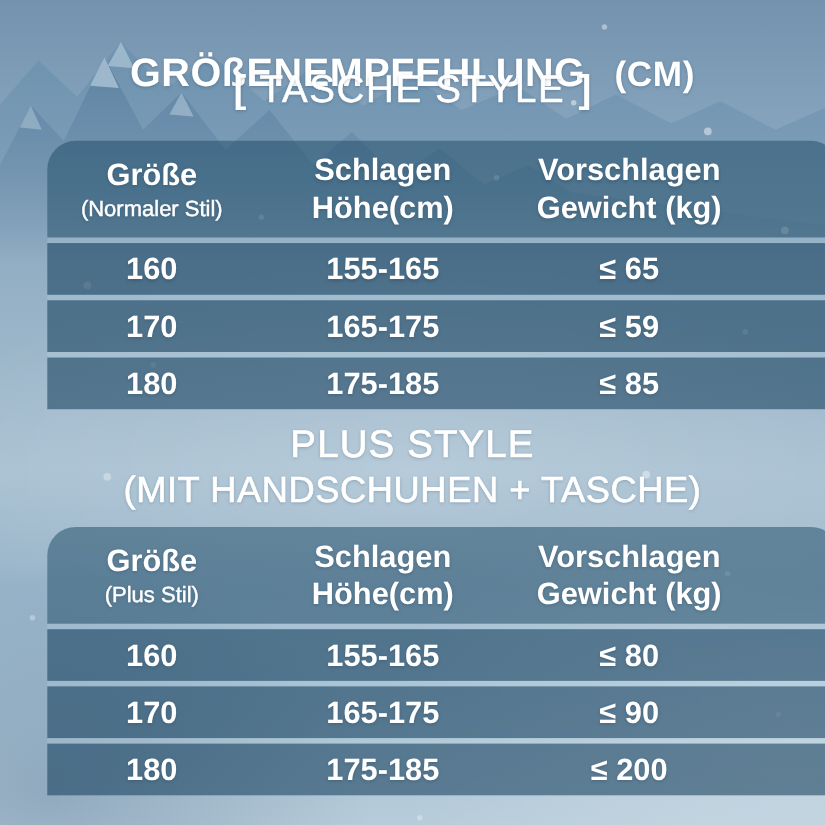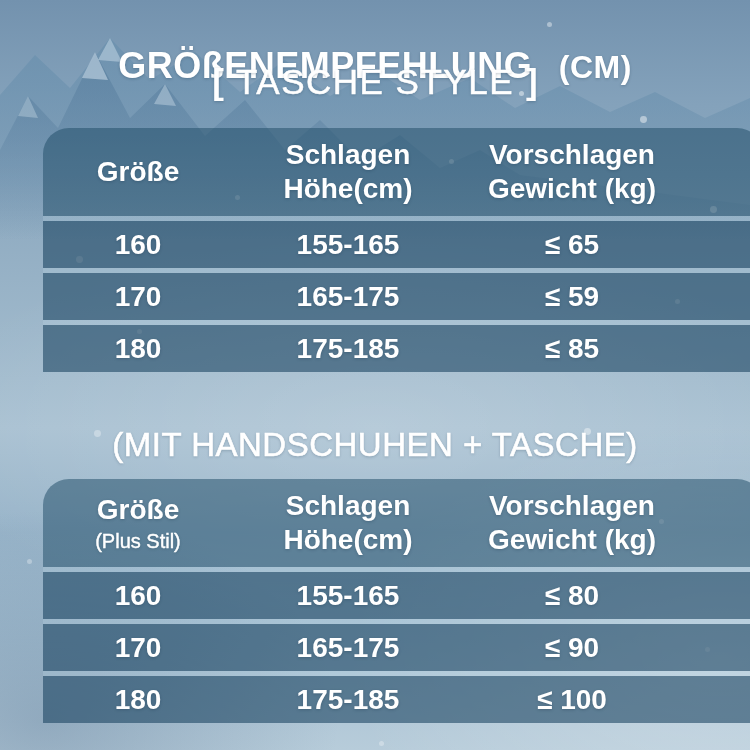--- a/index.html
+++ b/index.html
@@ -127,20 +127,21 @@
   </h1>
 
   <div class="style-subtitle">
     <span class="bracket">[</span><span class="sub-text">TASCHE STYLE</span><span class="bracket">]</span>
   </div>
 
   <section class="size-table" id="table-regular">
     <div class="thead">
       <div class="th col1">
         <div class="th-main">Größe</div>
+        <div class="th-sub">(Normaler Stil)</div>
       </div>
       <div class="th col2">
         <div class="th-main">Schlagen</div>
         <div class="th-main">Höhe(cm)</div>
       </div>
       <div class="th col3">
         <div class="th-main">Vorschlagen</div>
         <div class="th-main">Gewicht (kg)</div>
       </div>
     </div>
@@ -154,20 +155,21 @@
       <div class="td col2">165-175</div>
       <div class="td col3">≤ 59</div>
     </div>
     <div class="trow">
       <div class="td col1">180</div>
       <div class="td col2">175-185</div>
       <div class="td col3">≤ 85</div>
     </div>
   </section>
 
+  <div class="mid-title">PLUS STYLE</div>
   <div class="mid-sub">(MIT HANDSCHUHEN + TASCHE)</div>
 
   <section class="size-table" id="table-plus">
     <div class="thead">
       <div class="th col1">
         <div class="th-main">Größe</div>
         <div class="th-sub">(Plus Stil)</div>
       </div>
       <div class="th col2">
         <div class="th-main">Schlagen</div>
@@ -184,17 +186,17 @@
       <div class="td col3">≤ 80</div>
     </div>
     <div class="trow">
       <div class="td col1">170</div>
       <div class="td col2">165-175</div>
       <div class="td col3">≤ 90</div>
     </div>
     <div class="trow">
       <div class="td col1">180</div>
       <div class="td col2">175-185</div>
-      <div class="td col3">≤ 100</div>
+      <div class="td col3">≤ 200</div>
     </div>
   </section>
 
 </div>
 
 </body></html>

